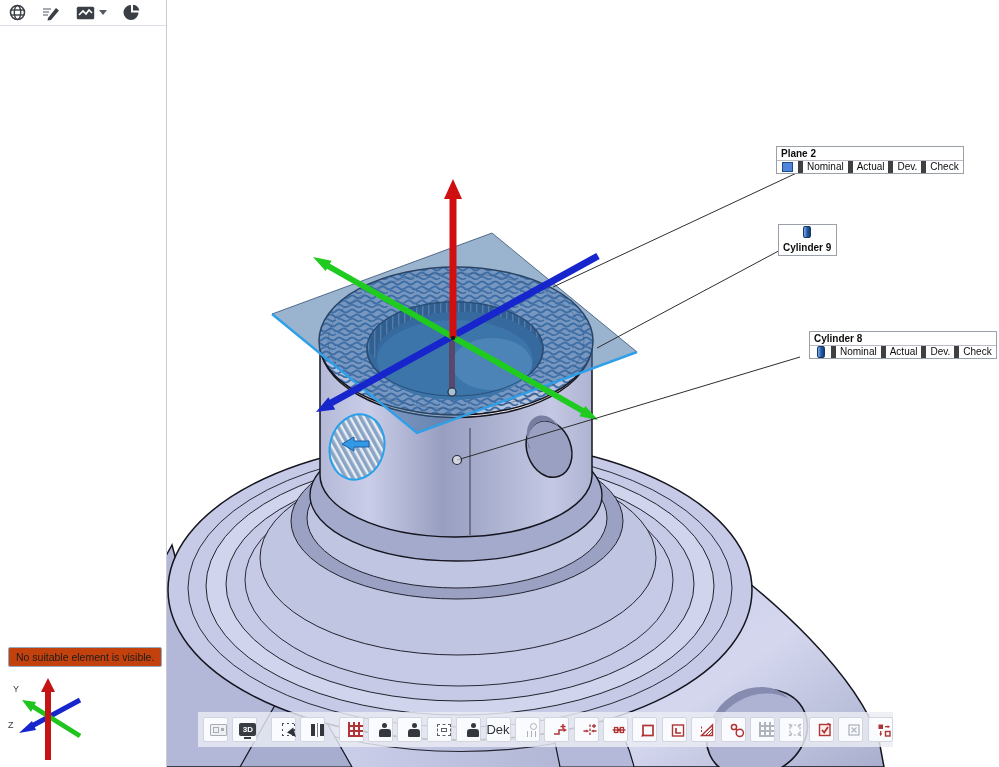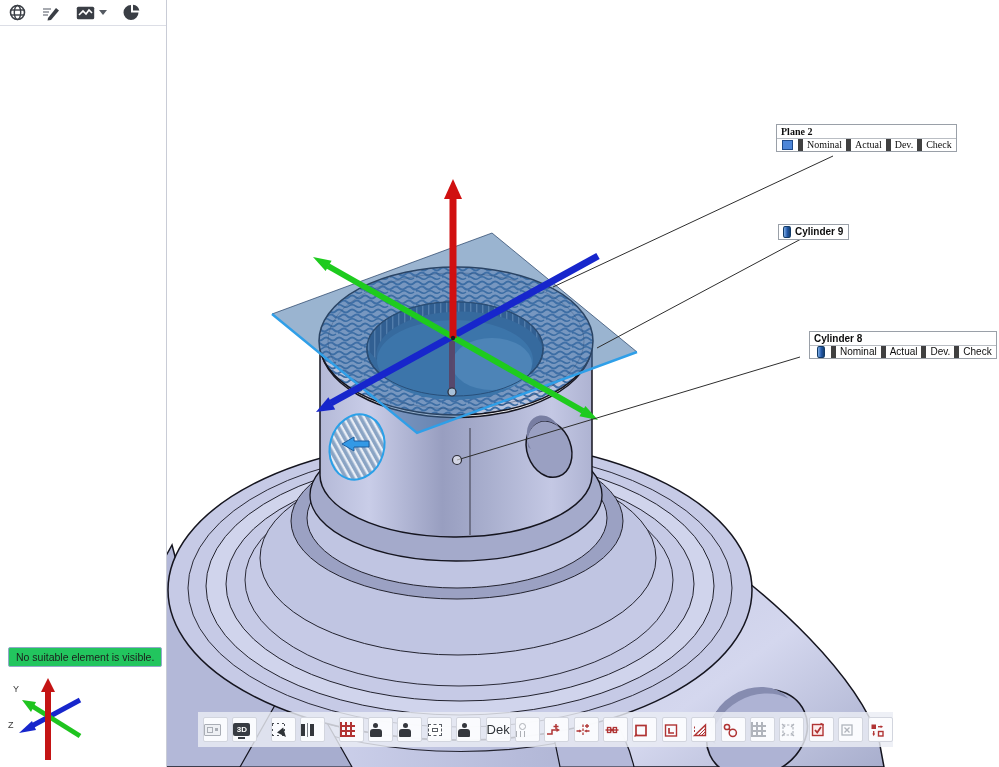--- a/index.html
+++ b/index.html
@@ -5,43 +5,43 @@
   html,body{margin:0;padding:0;background:#fff;}
   #screen{position:relative;width:999px;height:767px;background:#fff;overflow:hidden;
           font-family:"Liberation Sans",sans-serif;}
   
   .left-panel{position:absolute;left:0;top:0;width:166px;height:767px;background:#fff;
               border-right:1px solid #c9ccd6;z-index:4;}
   .top-bar{height:25px;border-bottom:1px solid #dcdee6;display:flex;align-items:center;
            gap:16px;padding-left:9px;}
   .tb-ico{display:flex;align-items:center;height:20px;}
   
-  .tooltip{position:absolute;left:8px;top:647px;z-index:6;background:#22c55e;
+  .tooltip{position:absolute;left:8px;top:647px;z-index:6;background:#c2410c;
            border:1px solid #93a9c9;border-radius:2px;padding:3px 7px;font-size:10.5px;
            color:#1c1c1c;white-space:nowrap;}
   
   .anno{position:absolute;z-index:5;background:#fff;border:1px solid #9aa0a8;color:#0d0d0d;
         font-size:10px;line-height:12px;}
   .anno .title{font-weight:bold;padding:1px 4px 0 4px;height:12px;}
   .anno .cells{display:flex;border-top:1px solid #b9bdc3;}
   .anno .cell{padding:0 4px;height:12px;border-left:5px solid #404040;display:flex;
               align-items:center;}
   .anno .cell:first-child{border-left:none;}
   .anno .icon-cell{width:13px;justify-content:center;}
-  .anno-row{display:flex;align-items:center;gap:4px;padding:1px 5px 1px 4px;font-weight:bold;}
+  .anno-row{display:flex;align-items:center;gap:4px;padding:1px 5px 1px 4px;font-weight:bold;flex-direction:column;}
   .glyph-plane{width:9px;height:8px;background:#4d86d8;border:1px solid #1e4a8a;}
   .glyph-cyl{width:6px;height:10px;background:linear-gradient(90deg,#7fb0e8,#2257a8 55%,#16406e);
              border:1px solid #123a66;border-radius:2px/3px;}
   
   .bottom-bar{position:absolute;left:198px;top:712px;width:695px;height:35px;z-index:6;
               background:rgba(234,237,244,0.82);display:flex;align-items:center;
               padding-left:5px;box-sizing:border-box;}
   .bbtn{width:25px;height:25px;margin-right:4.4px;background:rgba(251,252,254,.95);
         border:1px solid #d2d5de;border-radius:2px;display:flex;align-items:center;
-        justify-content:flex-start;box-sizing:border-box;flex:none;}
+        justify-content:flex-end;box-sizing:border-box;flex:none;}
   .bbtn.gap{margin-left:9px;}
   .mono3d{width:17px;height:13px;background:#383c43;border-radius:2px;color:#fff;
           font-size:8px;font-weight:bold;text-align:center;line-height:13px;position:relative;}
   .mono3d:after{content:"";position:absolute;left:5px;bottom:-3px;width:7px;height:2px;background:#383c43;}
   .person{position:relative;width:14px;height:14px;}
   .person:before{content:"";position:absolute;left:4.5px;top:0;width:5px;height:5px;
                  border-radius:50%;background:#34373d;}
   .person:after{content:"";position:absolute;left:1px;top:6px;width:12px;height:8px;
                 background:#34373d;border-radius:3px 3px 1px 1px;}
   .stick{position:relative;width:12px;height:14px;opacity:.55;}
@@ -245,21 +245,21 @@
       <polygon points="19,61 32,49 36,58" fill="#1726cc"></polygon>
       <line x1="80" y1="64" x2="32" y2="34" stroke="#1fc41f" stroke-width="5"></line>
       <polygon points="22,28 36,30 31,40" fill="#1fc41f"></polygon>
       <line x1="48" y1="88" x2="48" y2="16" stroke="#c41414" stroke-width="6"></line>
       <polygon points="48,6 41,20 55,20" fill="#c41414"></polygon>
     </svg>
     <span class="axis-label" style="left:13px;top:12px;">Y</span>
     <span class="axis-label" style="left:8px;top:48px;">Z</span>
   </div>
 
-  <div class="anno" style="left:776px;top:124px;font-family:Liberation Serif, serif;">
+  <div class="anno" style="left:776px;top:146px;">
     <div class="title">Plane 2</div>
     <div class="cells">
       <div class="cell icon-cell">
           <span class="glyph-plane"></span>
         </div>
       <div class="cell">Nominal</div>
       <div class="cell">Actual</div>
       <div class="cell">Dev.</div>
       <div class="cell">Check</div>
     </div>

